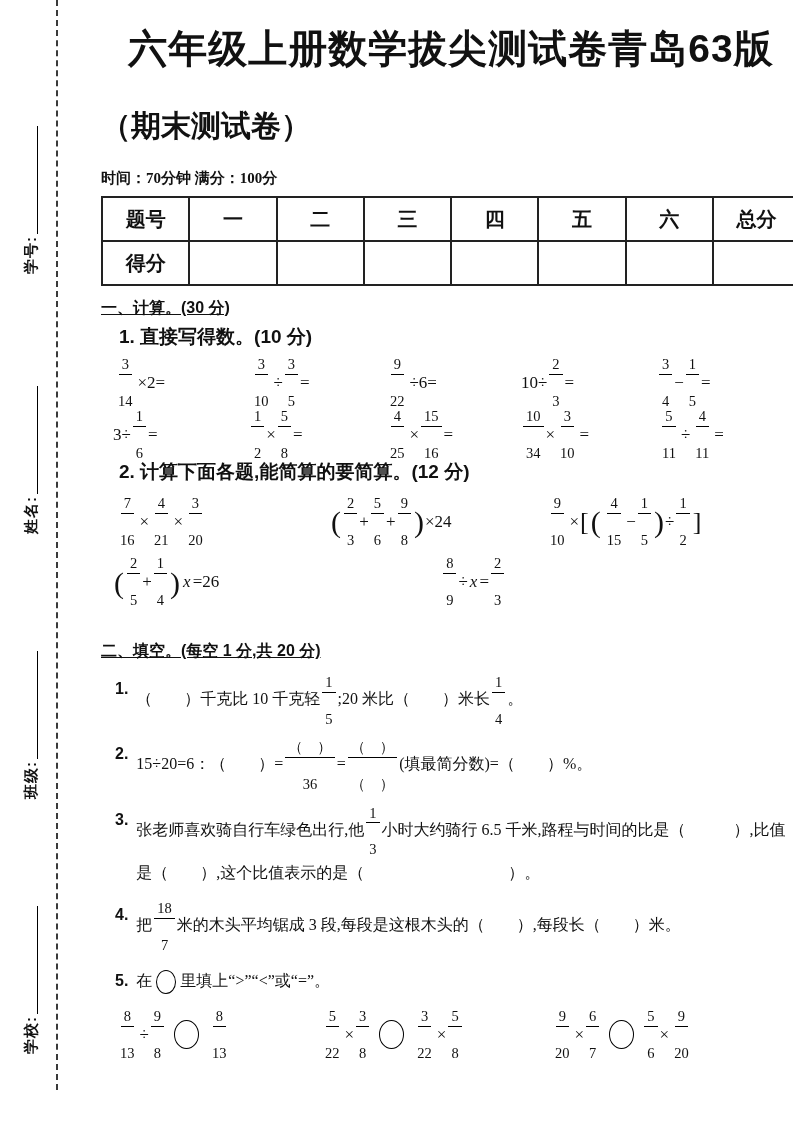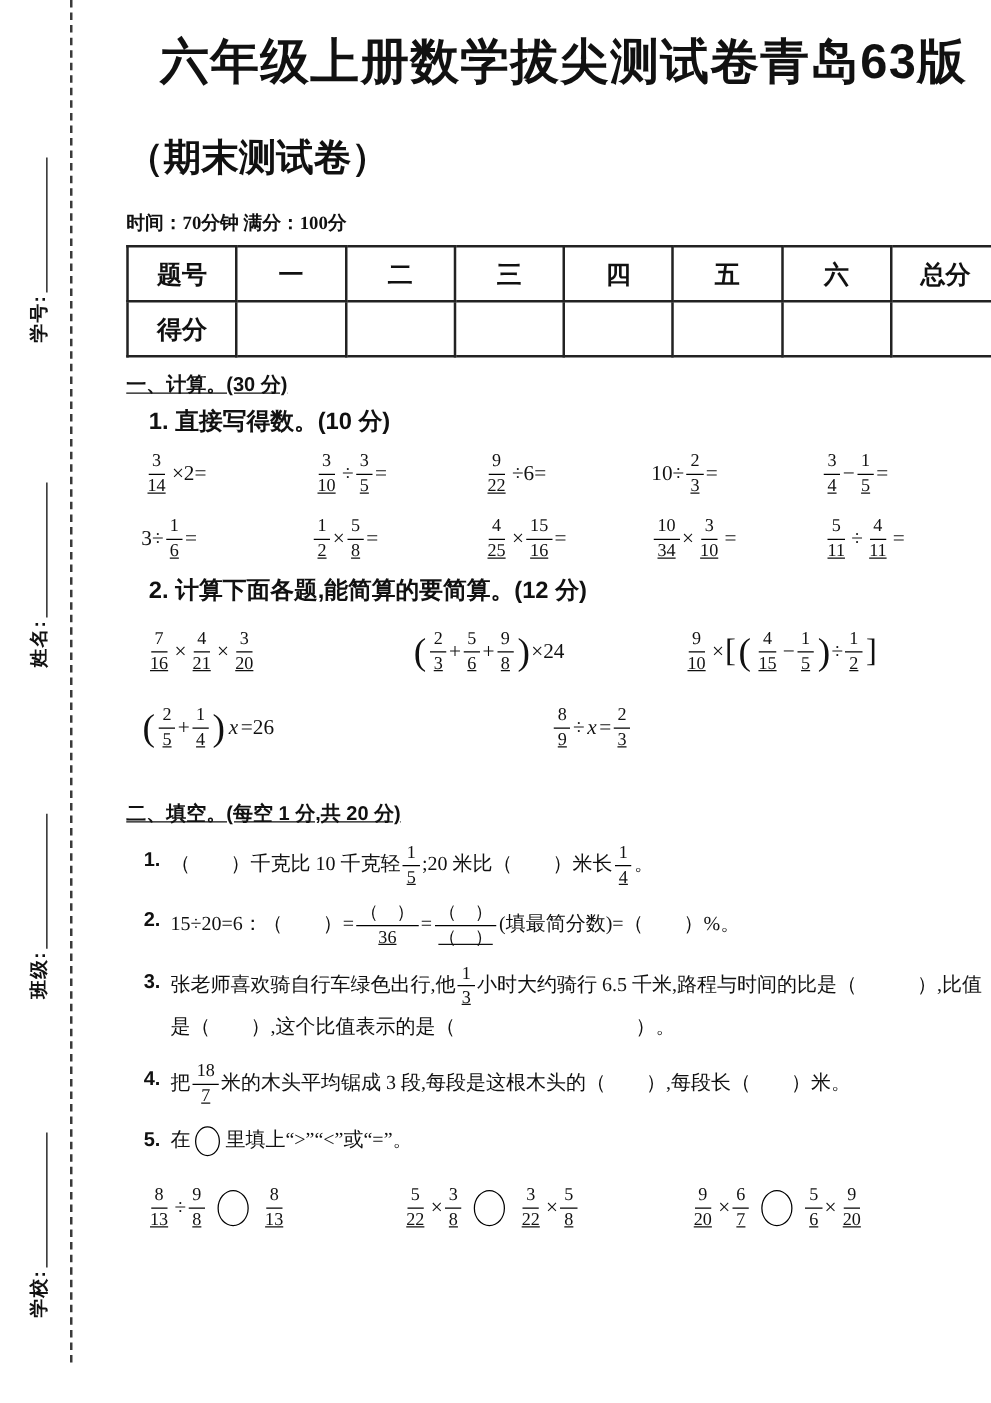--- a/index.html
+++ b/index.html
@@ -37,21 +37,21 @@
   .sec-heading { font-size:16px; font-weight:700; margin-top:12px;
     font-family:"Liberation Sans","DejaVu Sans",sans-serif;text-decoration:underline; }
   .sub-heading { font-size:19px; font-weight:700; margin-top:5px; margin-left:18px;
     font-family:"Liberation Sans","DejaVu Sans",sans-serif; }
 
   
   .math { display:inline-flex; align-items:center; font-size:17px; white-space:nowrap; }
   .frac { display:inline-flex; flex-direction:column; align-items:center;
     vertical-align:middle; margin:0 2px; line-height:1.15; font-size:14.5px; }
   .frac .num { padding:0 3px 1px; border-bottom:1.3px solid #000; }
-  .frac .den { padding:1px 3px 0;text-decoration:underline; }
+  .frac .den { padding:18px 3px 0; }
   .inline-math .frac { vertical-align:middle; }
   .bigp { font-size:30px; font-weight:400; line-height:0.9; margin:0 1px;
     font-family:"Liberation Serif",serif; }
   .bigb { font-size:26px; font-weight:400; line-height:0.9; margin:0 1px; }
   .mvar { font-style:italic; font-size:17px; margin:0 2px; font-family:"Liberation Serif",serif; }
   .circle { display:inline-block; width:25px; height:29px; border:1.6px solid #000;
     border-radius:50%; margin:0 8px; vertical-align:middle; flex:0 0 auto; }
   .circle-small { width:20px; height:24px; margin:0 4px; }
 
   .calc-row { display:grid; grid-template-columns:repeat(5,1fr); margin:6px 8px 0 12px; height:46px; align-items:center; }

